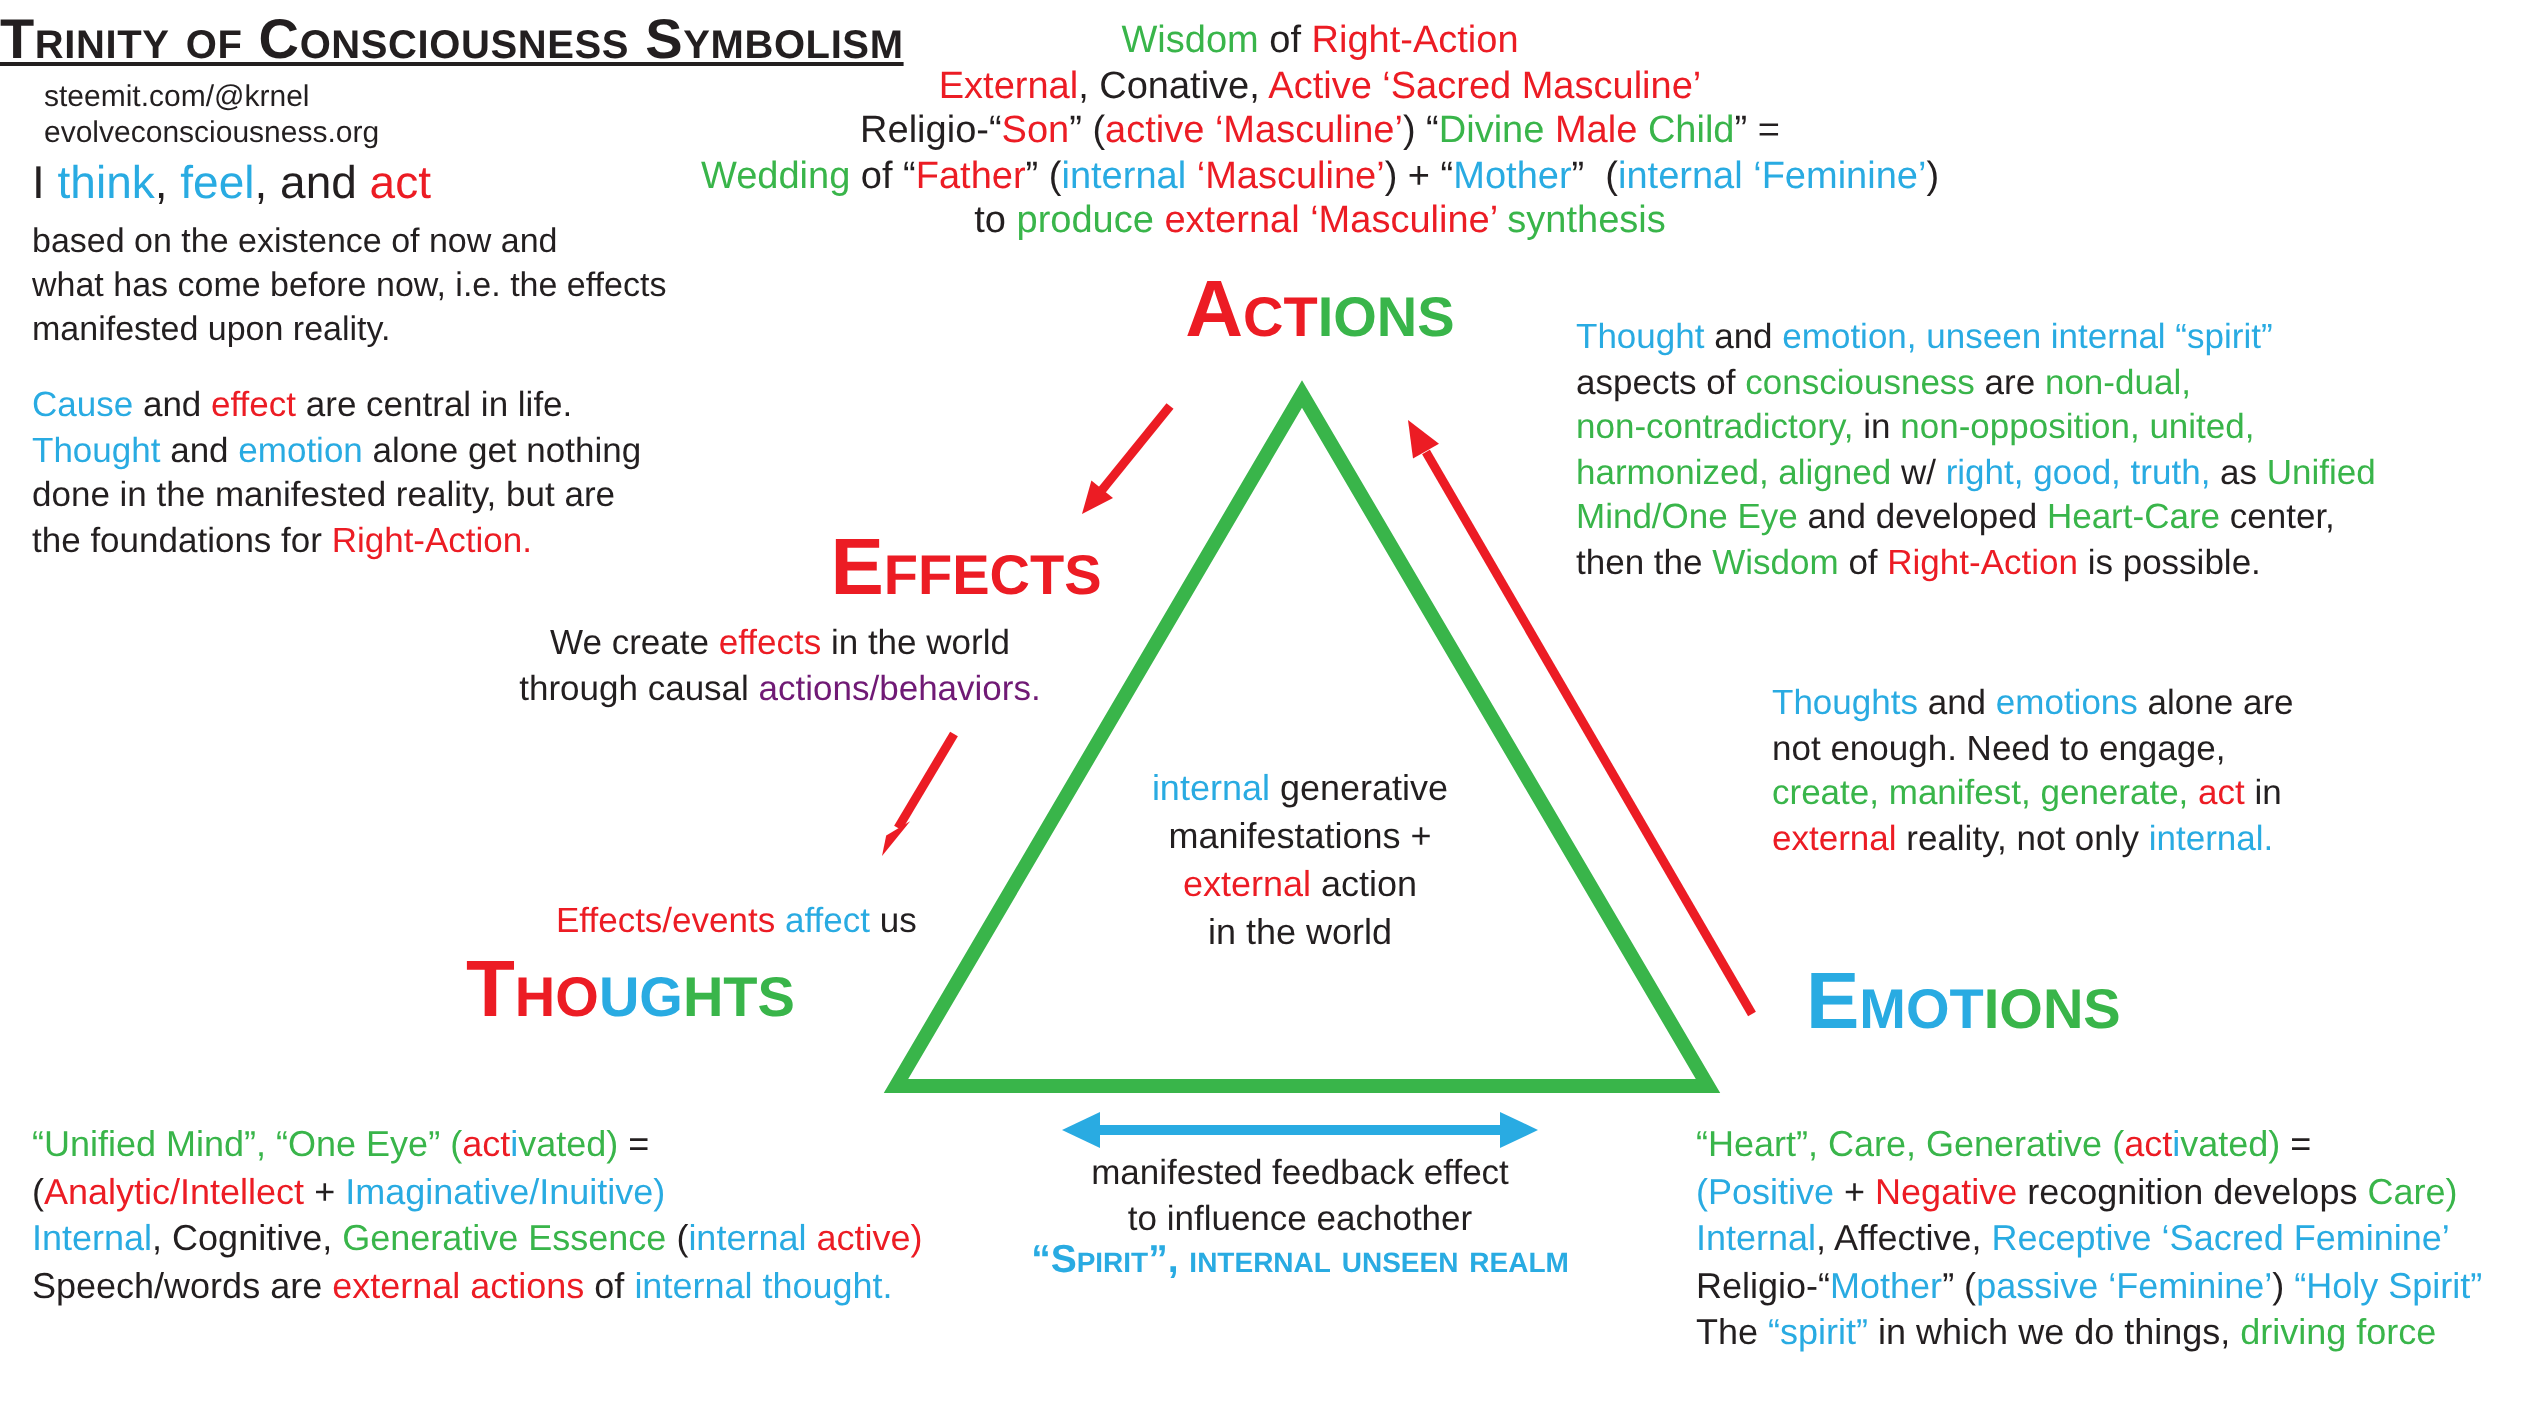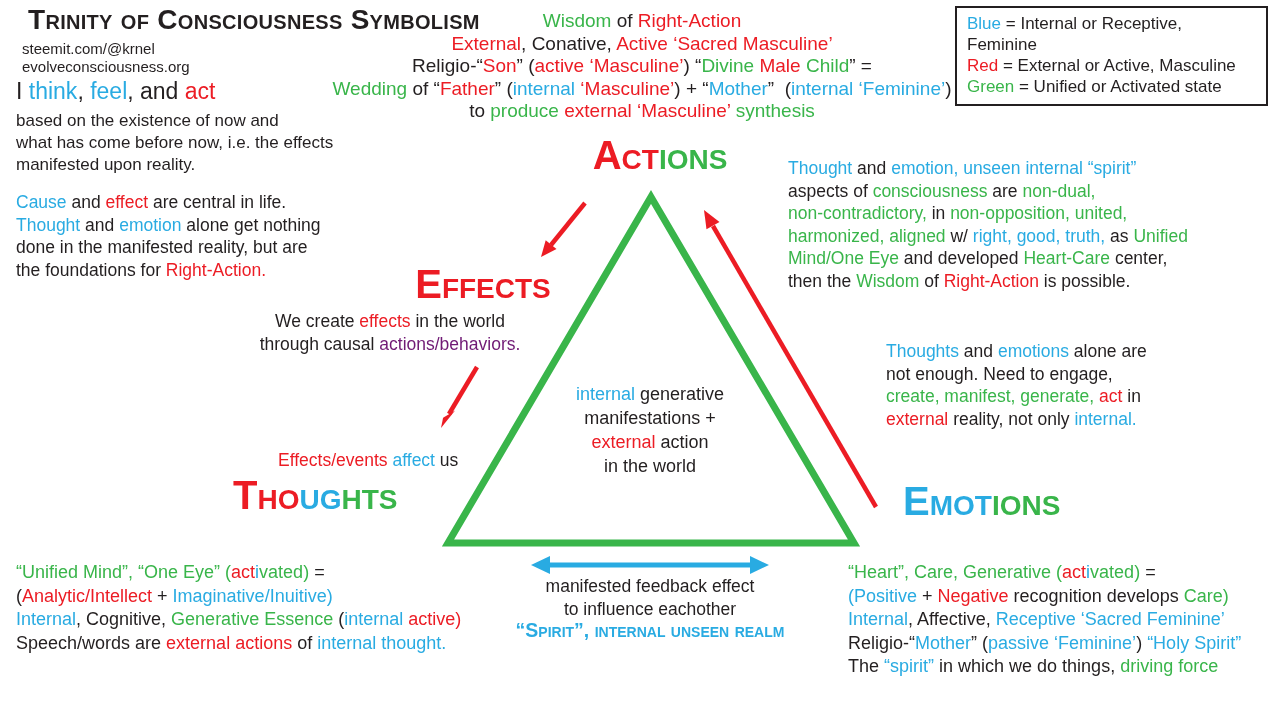--- a/index.html
+++ b/index.html
@@ -44,53 +44,48 @@
       <polygon points="704,210 719.5,221.9 706.5,229.3" fill="#EC1C24"></polygon>
     </g>
 
     <g>
       <line x1="547" y1="565" x2="753" y2="565" stroke="#29ABE2" stroke-width="5"></line>
       <polygon points="531,565 550,556 550,574" fill="#29ABE2"></polygon>
       <polygon points="769,565 750,556 750,574" fill="#29ABE2"></polygon>
     </g>
   </svg>
 
-  <div class="abs title" style="left:28px;top:4px;">Trinity of Consciousness Symbolism</div>
+  <div class="abs title" style="left:0;top:4px;text-decoration:underline;">Trinity of Consciousness Symbolism</div>
   <div class="abs links" style="left:22px;top:40px;">
     <div>steemit.com/@krnel</div>
     <div>evolveconsciousness.org</div>
   </div>
   <div class="abs lead" style="left:16px;top:78px;">
       <div class="line"><span style="color: rgb(35, 31, 32);">I </span><span style="color: rgb(41, 171, 226);">think</span><span style="color: rgb(35, 31, 32);">, </span><span style="color: rgb(41, 171, 226);">feel</span><span style="color: rgb(35, 31, 32);">, and </span><span style="color: rgb(236, 28, 36);">act</span></div>
     </div>
   <div class="abs body17" style="left:16px;top:110px;">
       <div class="line"><span style="color: rgb(35, 31, 32);">based on the existence of now and</span></div>
       <div class="line"><span style="color: rgb(35, 31, 32);">what has come before now, i.e. the effects</span></div>
       <div class="line"><span style="color: rgb(35, 31, 32);">manifested upon reality.</span></div>
     </div>
   <div class="abs body175" style="left:16px;top:191px;">
       <div class="line"><span style="color: rgb(41, 171, 226);">Cause</span><span style="color: rgb(35, 31, 32);"> and </span><span style="color: rgb(236, 28, 36);">effect</span><span style="color: rgb(35, 31, 32);"> are central in life.</span></div>
       <div class="line"><span style="color: rgb(41, 171, 226);">Thought</span><span style="color: rgb(35, 31, 32);"> and </span><span style="color: rgb(41, 171, 226);">emotion</span><span style="color: rgb(35, 31, 32);"> alone get nothing</span></div>
       <div class="line"><span style="color: rgb(35, 31, 32);">done in the manifested reality, but are</span></div>
       <div class="line"><span style="color: rgb(35, 31, 32);">the foundations for </span><span style="color: rgb(236, 28, 36);">Right-Action.</span></div>
     </div>
 
-  <div class="abs topcenter" style="left:312px;top:10px;">
+  <div class="abs topcenter" style="left:330px;top:10px;">
       <div class="line"><span style="color: rgb(57, 181, 74);">Wisdom</span><span style="color: rgb(35, 31, 32);"> of </span><span style="color: rgb(236, 28, 36);">Right-Action</span></div>
       <div class="line"><span style="color: rgb(236, 28, 36);">External</span><span style="color: rgb(35, 31, 32);">, Conative, </span><span style="color: rgb(236, 28, 36);">Active ‘Sacred Masculine’</span></div>
       <div class="line"><span style="color: rgb(35, 31, 32);">Religio-“</span><span style="color: rgb(236, 28, 36);">Son</span><span style="color: rgb(35, 31, 32);">” (</span><span style="color: rgb(236, 28, 36);">active ‘Masculine’</span><span style="color: rgb(35, 31, 32);">) “</span><span style="color: rgb(57, 181, 74);">Divine </span><span style="color: rgb(236, 28, 36);">Male </span><span style="color: rgb(57, 181, 74);">Child</span><span style="color: rgb(35, 31, 32);">” =</span></div>
       <div class="line"><span style="color: rgb(57, 181, 74);">Wedding</span><span style="color: rgb(35, 31, 32);"> of “</span><span style="color: rgb(236, 28, 36);">Father</span><span style="color: rgb(35, 31, 32);">” (</span><span style="color: rgb(41, 171, 226);">internal</span><span style="color: rgb(236, 28, 36);"> ‘Masculine’</span><span style="color: rgb(35, 31, 32);">) + “</span><span style="color: rgb(41, 171, 226);">Mother</span><span style="color: rgb(35, 31, 32);">”  (</span><span style="color: rgb(41, 171, 226);">internal ‘Feminine’</span><span style="color: rgb(35, 31, 32);">)</span></div>
       <div class="line"><span style="color: rgb(35, 31, 32);">to </span><span style="color: rgb(57, 181, 74);">produce</span><span style="color: rgb(236, 28, 36);"> external ‘Masculine’</span><span style="color: rgb(57, 181, 74);"> synthesis</span></div>
     </div>
 
-  <div class="abs legendbox" style="left:955px;top:6px;">
-      <div class="line"><span style="color: rgb(41, 171, 226);">Blue</span><span style="color: rgb(35, 31, 32);"> = Internal or Receptive, Feminine</span></div>
-      <div class="line"><span style="color: rgb(236, 28, 36);">Red</span><span style="color: rgb(35, 31, 32);"> = External or Active, Masculine</span></div>
-      <div class="line"><span style="color: rgb(57, 181, 74);">Green</span><span style="color: rgb(35, 31, 32);"> = Unified or Activated state</span></div>
-    </div>
 
   <div class="abs heading centered" style="left:560px;top:133px;width:200px;">
       <div class="line"><span style="color: rgb(236, 28, 36);">Act</span><span style="color: rgb(57, 181, 74);">ions</span></div>
     </div>
   <div class="abs heading centered" style="left:383px;top:262px;width:200px;">
       <div class="line"><span style="color: rgb(236, 28, 36);">Effects</span></div>
     </div>
   <div class="abs heading" style="left:233px;top:473px;">
       <div class="line"><span style="color: rgb(236, 28, 36);">Tho</span><span style="color: rgb(41, 171, 226);">ug</span><span style="color: rgb(57, 181, 74);">hts</span></div>
     </div>

